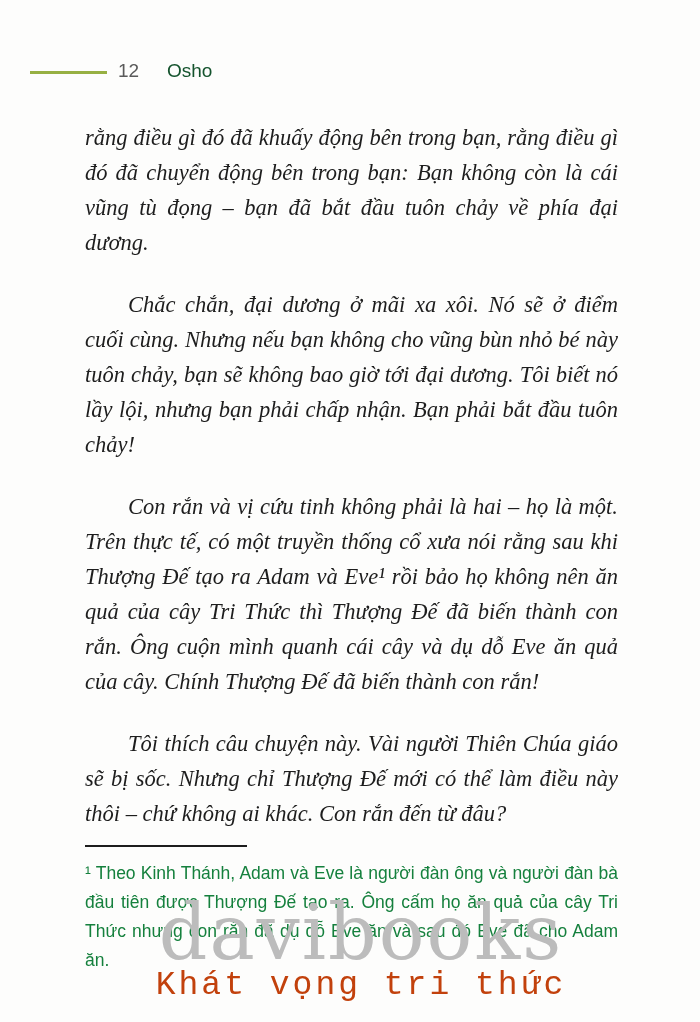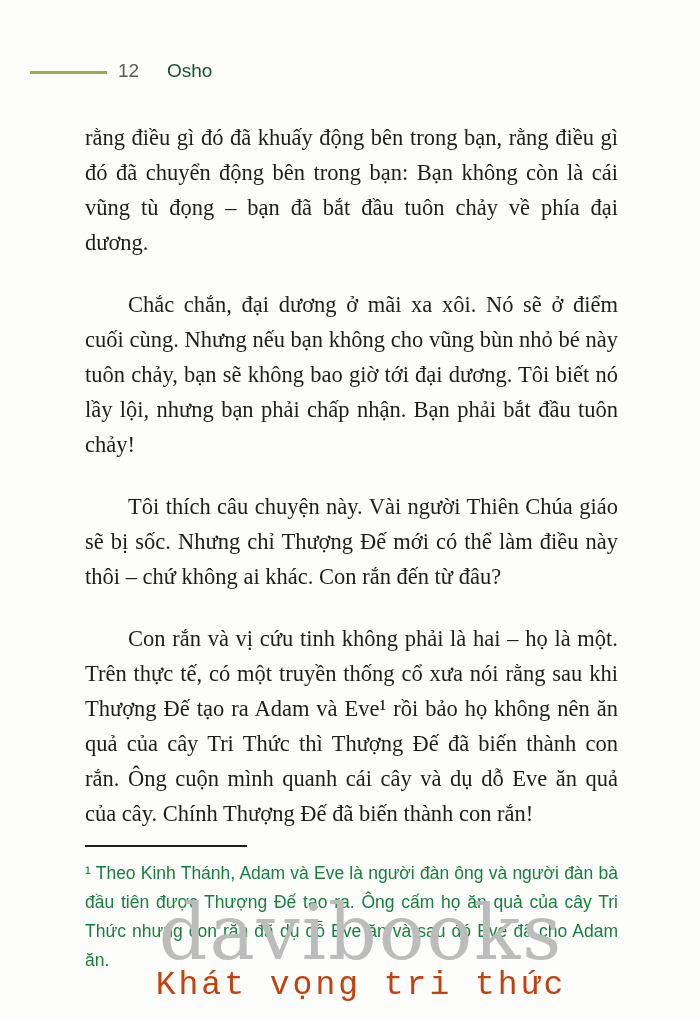--- a/index.html
+++ b/index.html
@@ -37,21 +37,21 @@
   
   .body-text {
     position: absolute;
     left: 85px; top: 120px;
     width: 533px;
     font-size: 22.5px;
     line-height: 35px;
     color: #1d1d1d;
     text-align: justify;
   }
-  .para { margin-bottom: 11px; }
+  .para { margin-bottom: 11px; font-style: italic; }
   .para.indent { text-indent: 43px; margin-top: 27px; }
 
   
   .footnote-block { margin-top: 14px; }
   .footnote-rule {
     width: 162px; height: 2px;
     background: #1d1d1d;
     margin-bottom: 12px;
   }
   .footnote {
@@ -92,22 +92,22 @@
 
   <div class="header">
     <div class="header-line"></div>
     <div class="page-number">12</div>
     <div class="author">Osho</div>
   </div>
 
   <div class="body-text">
     <p class="para">rằng điều gì đó đã khuấy động bên trong bạn, rằng điều gì đó đã chuyển động bên trong bạn: Bạn không còn là cái vũng tù đọng – bạn đã bắt đầu tuôn chảy về phía đại dương.</p>
     <p class="para indent">Chắc chắn, đại dương ở mãi xa xôi. Nó sẽ ở điểm cuối cùng. Nhưng nếu bạn không cho vũng bùn nhỏ bé này tuôn chảy, bạn sẽ không bao giờ tới đại dương. Tôi biết nó lầy lội, nhưng bạn phải chấp nhận. Bạn phải bắt đầu tuôn chảy!</p>
+    <p class="para indent">Con rắn và vị cứu tinh không phải là hai – họ là một. Trên thực tế, có một truyền thống cổ xưa nói rằng sau khi Thượng Đế tạo ra Adam và Eve¹ rồi bảo họ không nên ăn quả của cây Tri Thức thì Thượng Đế đã biến thành con rắn. Ông cuộn mình quanh cái cây và dụ dỗ Eve ăn quả của cây. Chính Thượng Đế đã biến thành con rắn!</p>
     <p class="para indent">Tôi thích câu chuyện này. Vài người Thiên Chúa giáo sẽ bị sốc. Nhưng chỉ Thượng Đế mới có thể làm điều này thôi – chứ không ai khác. Con rắn đến từ đâu?</p>
-    <p class="para indent">Con rắn và vị cứu tinh không phải là hai – họ là một. Trên thực tế, có một truyền thống cổ xưa nói rằng sau khi Thượng Đế tạo ra Adam và Eve¹ rồi bảo họ không nên ăn quả của cây Tri Thức thì Thượng Đế đã biến thành con rắn. Ông cuộn mình quanh cái cây và dụ dỗ Eve ăn quả của cây. Chính Thượng Đế đã biến thành con rắn!</p>
 
     <div class="footnote-block">
       <div class="footnote-rule"></div>
       <p class="footnote">¹ Theo Kinh Thánh, Adam và Eve là người đàn ông và người đàn bà đầu tiên được Thượng Đế tạo ra. Ông cấm họ ăn quả của cây Tri Thức nhưng con rắn đã dụ dỗ Eve ăn và sau đó Eve đã cho Adam ăn.</p>
     </div>
   </div>
 
   <div class="watermark">
     <div class="wm-title">davibooks</div>
     <div class="wm-sub">Khát vọng tri thức</div>

